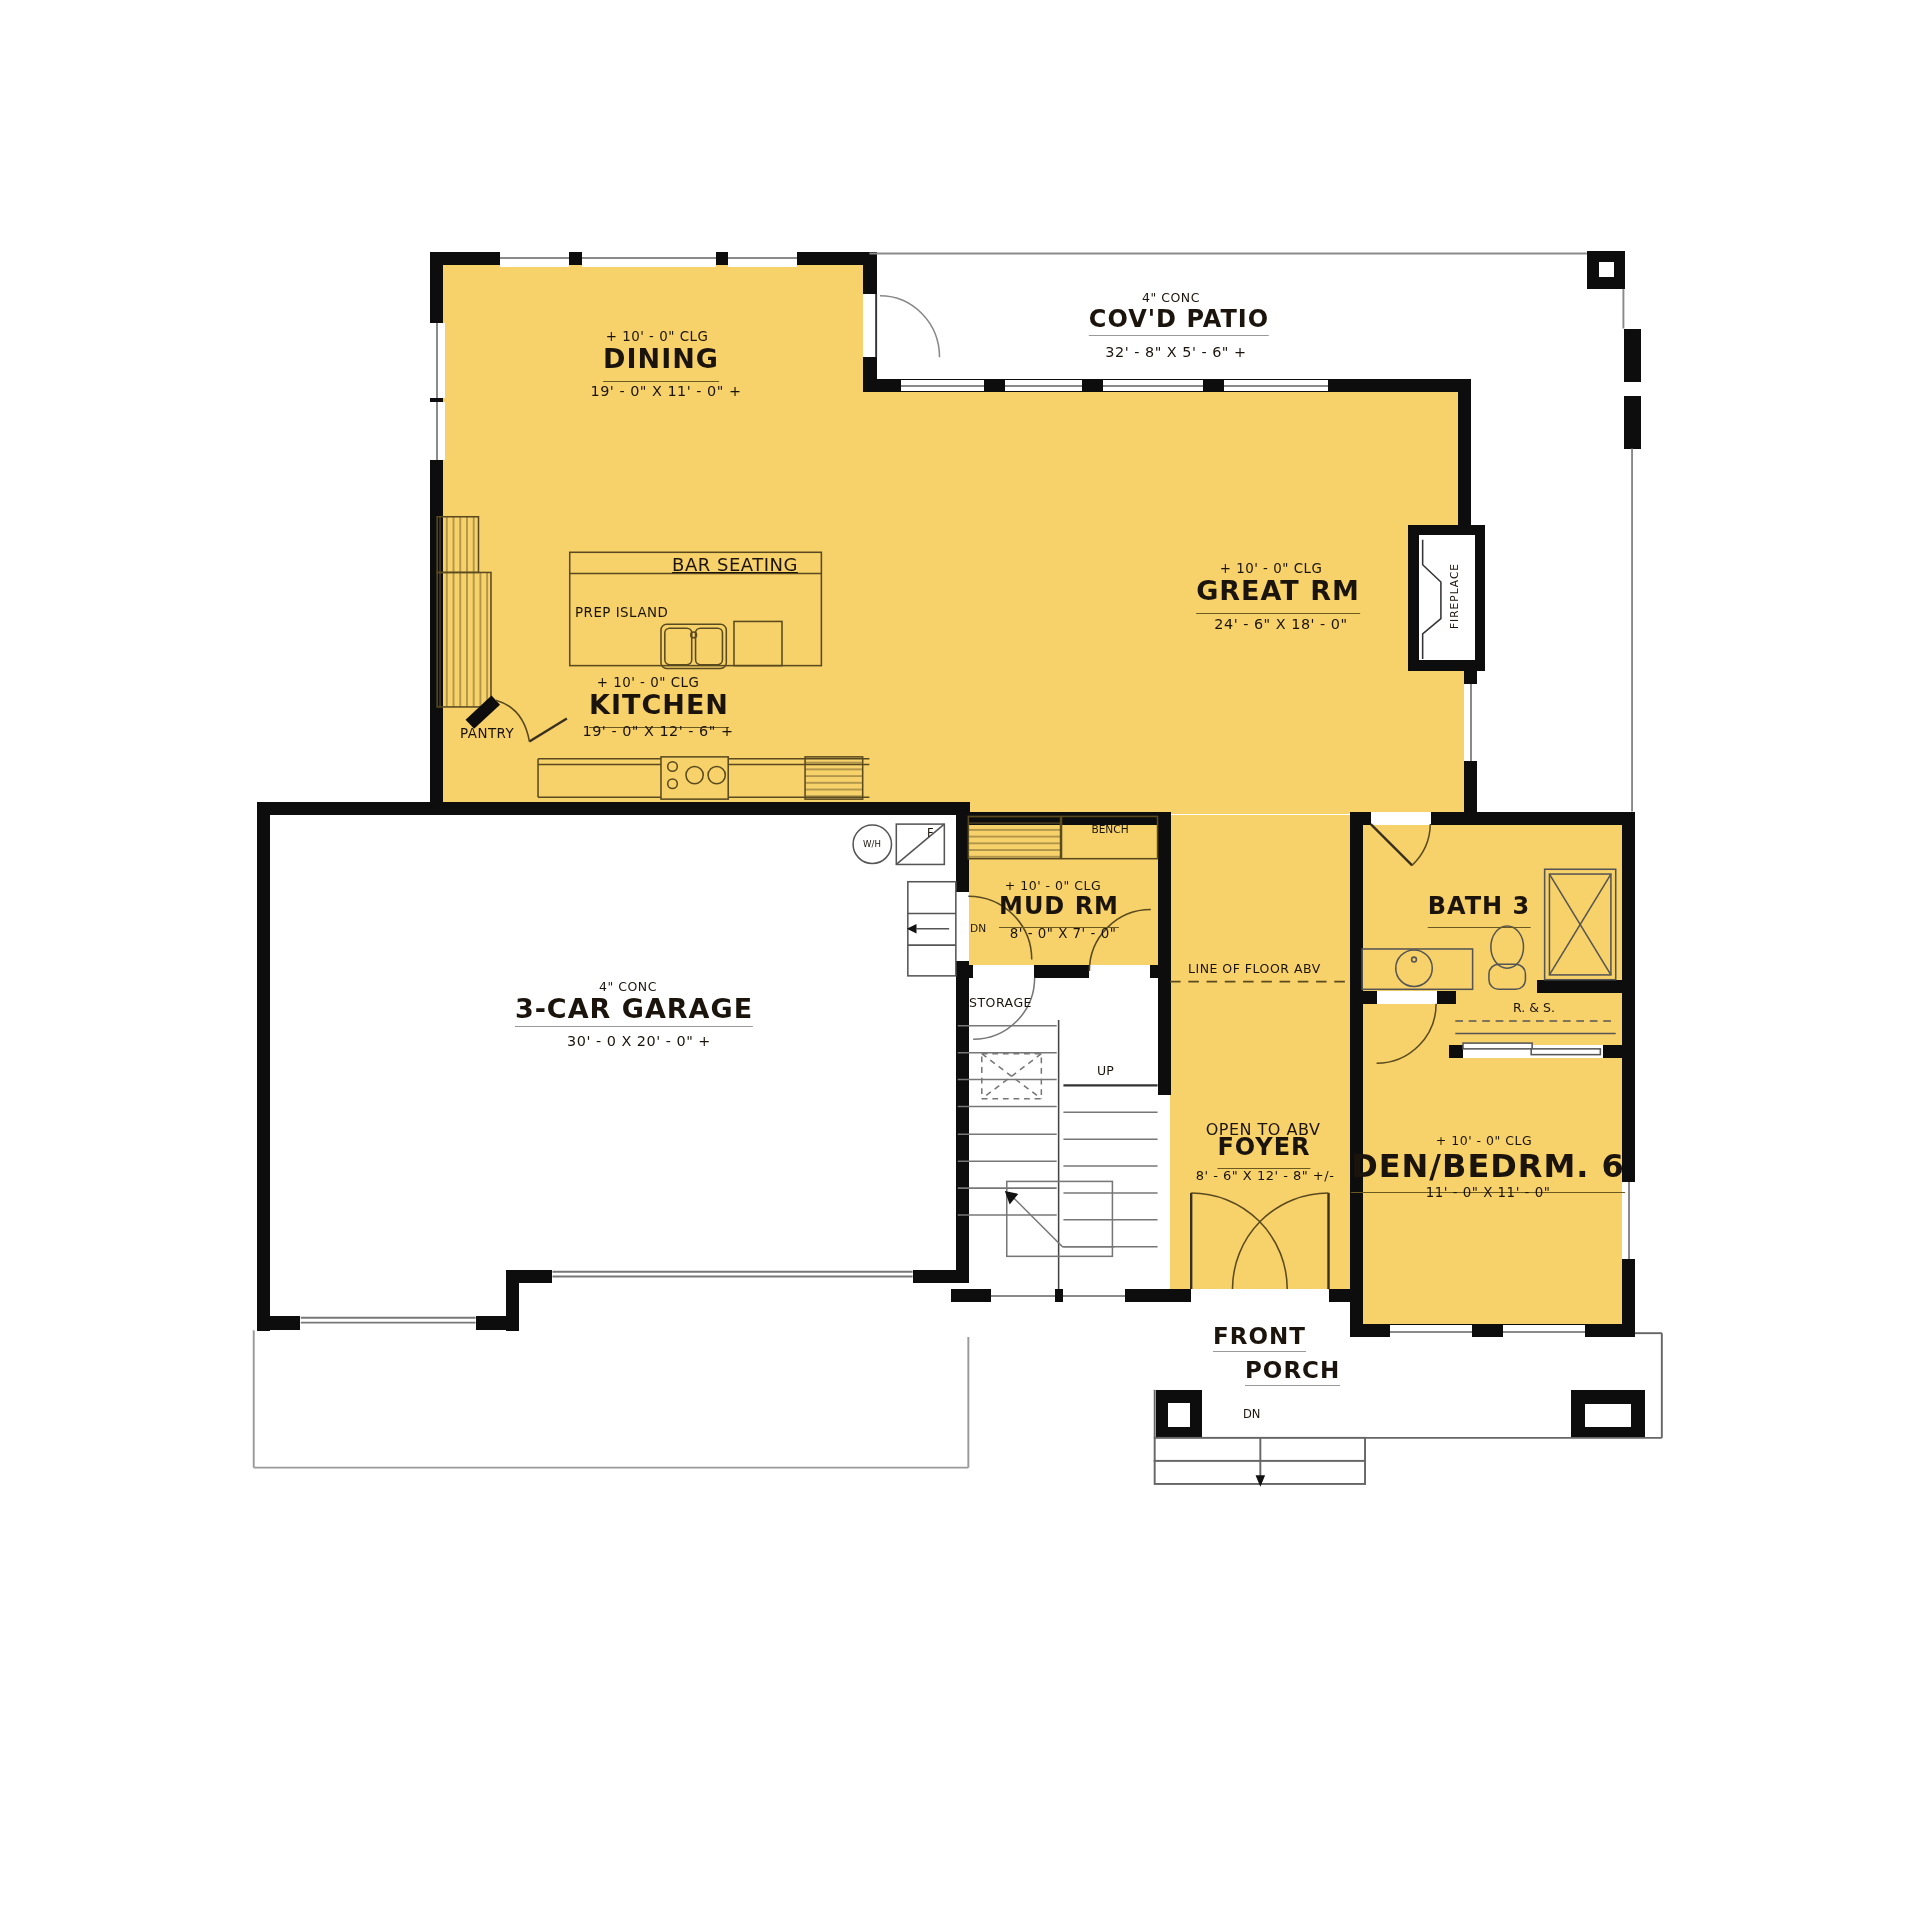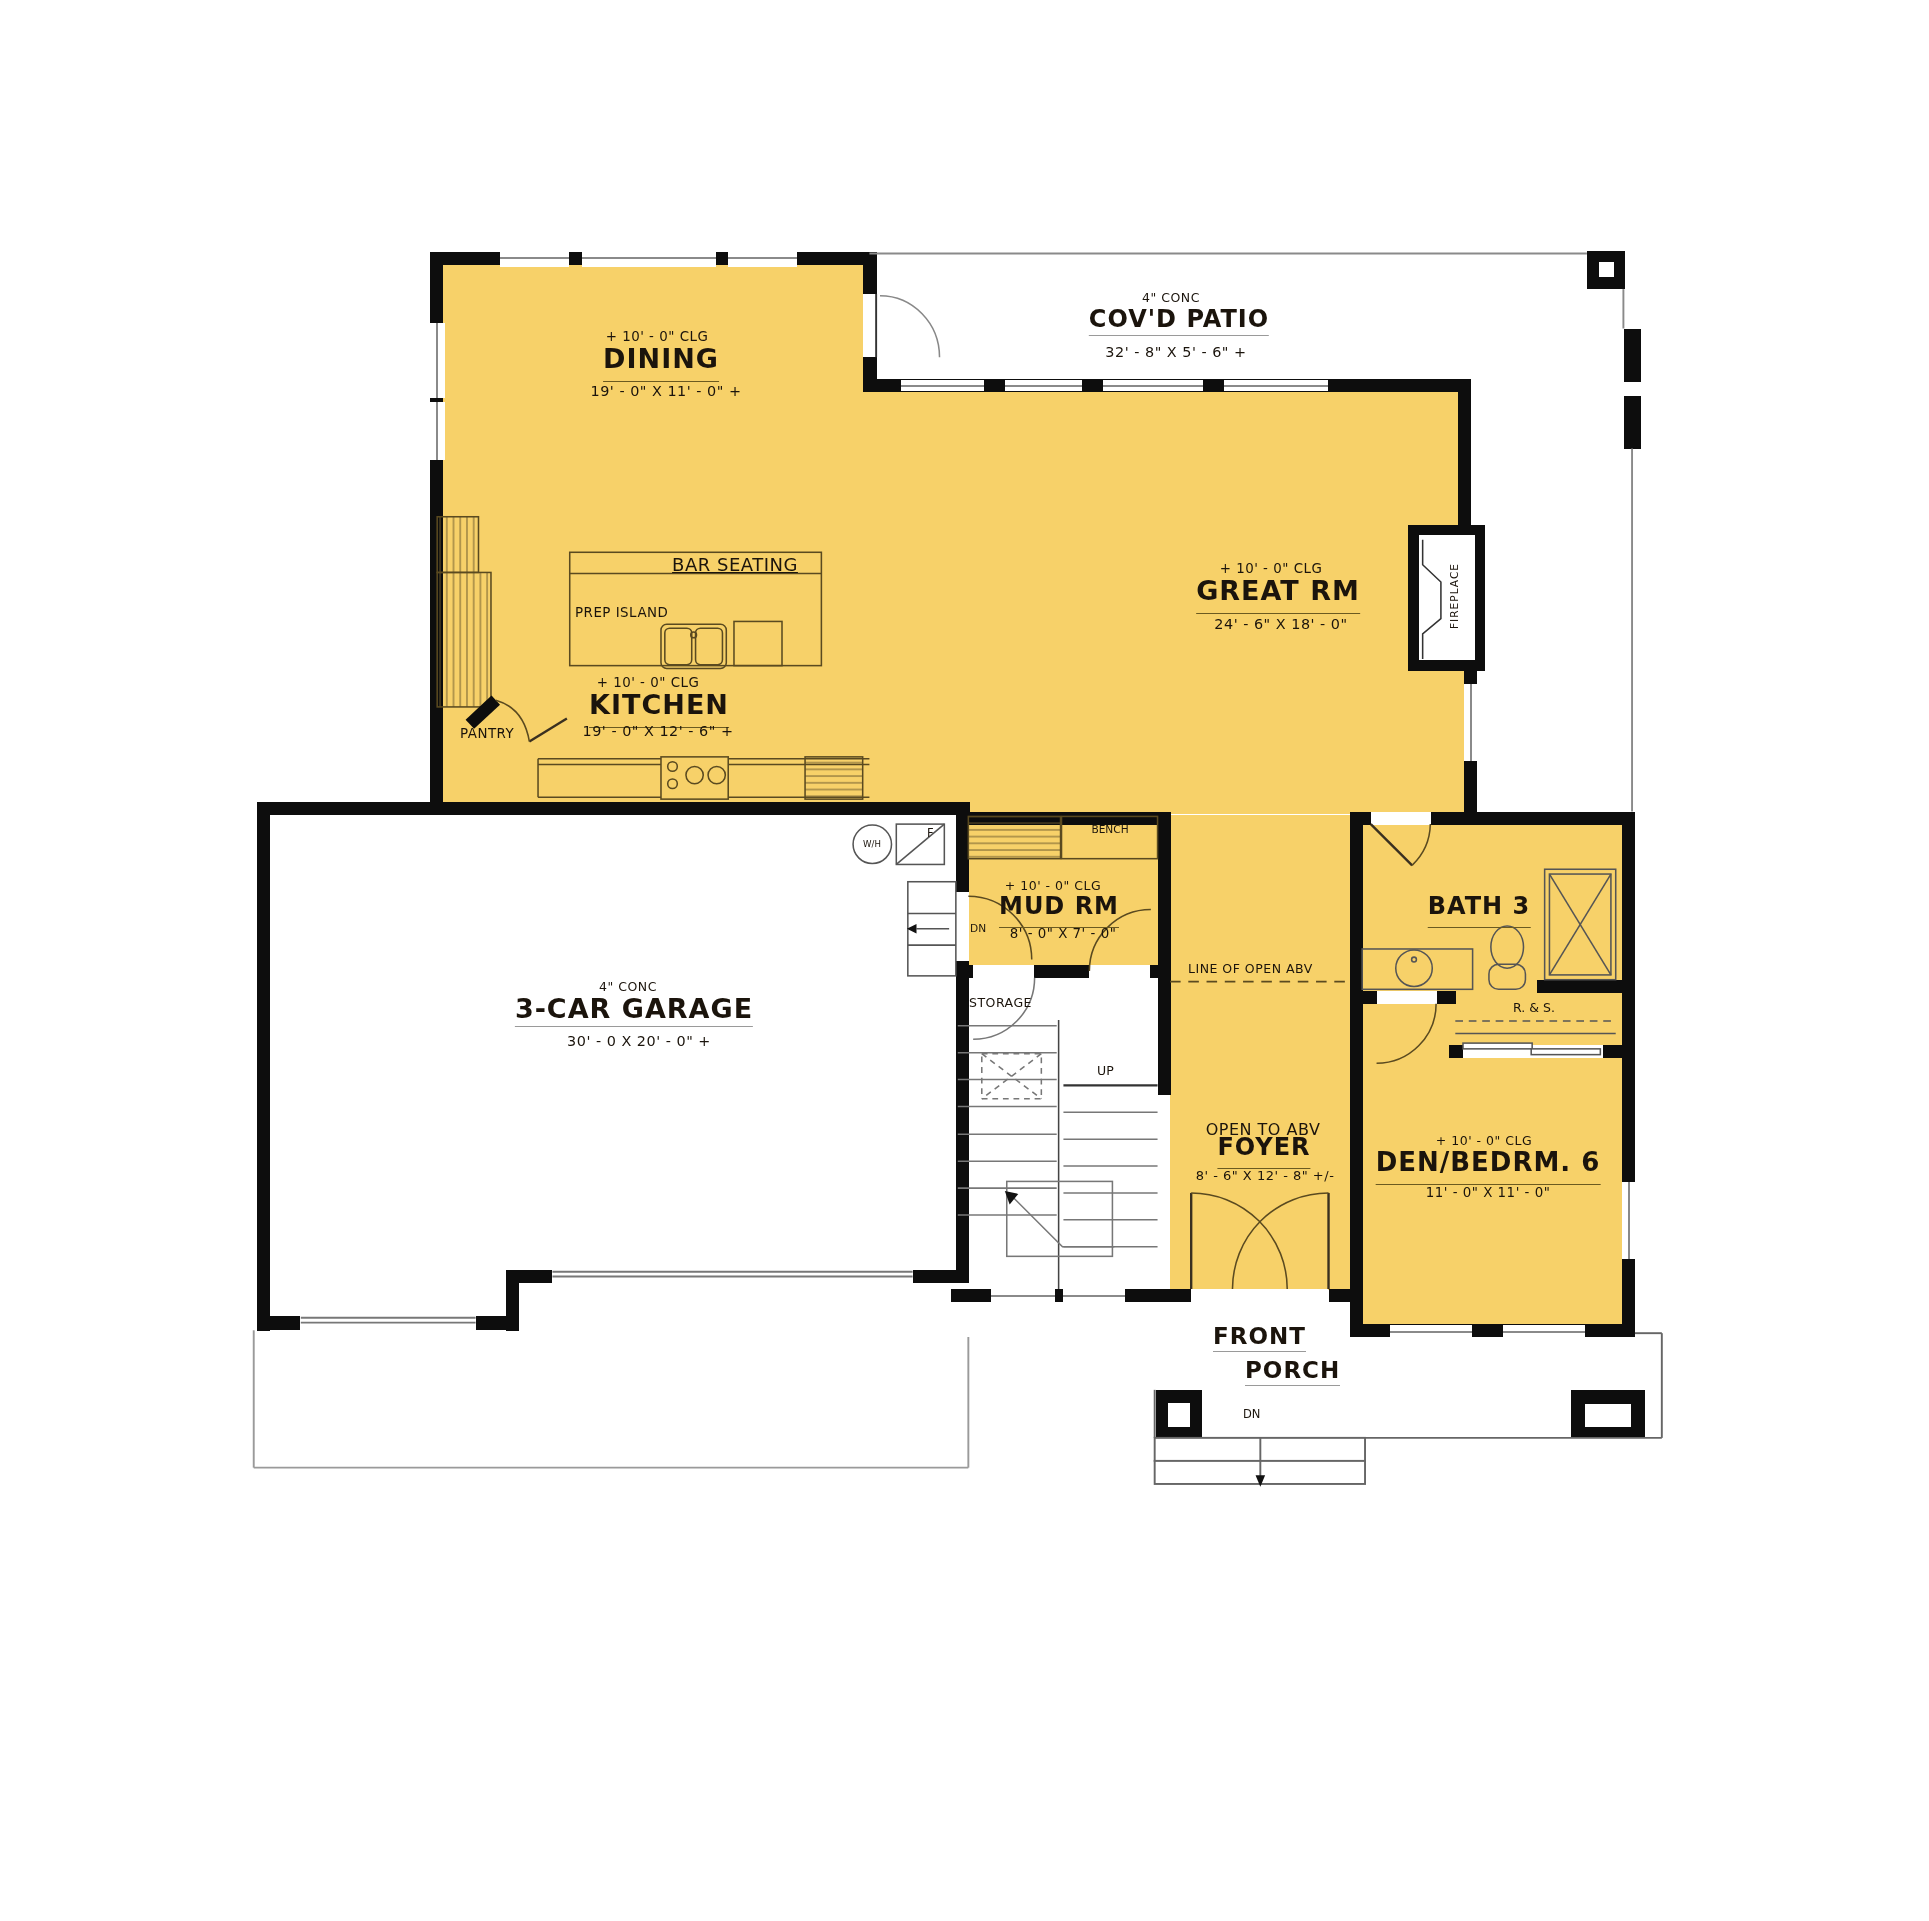--- a/index.html
+++ b/index.html
@@ -274,33 +274,33 @@
   <div class="lb c nm ud" style="left:1059px;top:892px;font-size:24px;">MUD RM</div>
   <div class="lb c sm" style="left:1063px;top:926px;font-size:13.4px;">8' - 0" X 7' - 0"</div>
 
   <div class="lb c nm ud" style="left:1479px;top:892px;font-size:24px;">BATH 3</div>
 
   <div class="lb c sm" style="left:1263px;top:1120px;font-size:16px;">OPEN TO ABV</div>
   <div class="lb c nm ud" style="left:1264px;top:1133px;font-size:24px;">FOYER</div>
   <div class="lb c sm" style="left:1265px;top:1168px;font-size:13px;">8' - 6" X 12' - 8" +/-</div>
 
   <div class="lb c sm" style="left:1484px;top:1133px;font-size:12.5px;">+ 10' - 0" CLG</div>
-  <div class="lb c nm ud" style="left:1488px;top:1147px;font-size:26px;">DEN/BEDRM. 6</div>
+  <div class="lb c nm ud" style="left:1488px;top:1147px;font-size:32px;">DEN/BEDRM. 6</div>
   <div class="lb c sm" style="left:1488px;top:1185px;font-size:13.4px;">11' - 0" X 11' - 0"</div>
 
   <div class="lb nm ug" style="left:1213px;top:1323px;font-size:23px;">FRONT</div>
   <div class="lb nm ug" style="left:1213px;top:1357px;font-size:23px;margin-left:32px;">PORCH</div>
 
   <div class="lb sm" style="left:460px;top:726px;font-size:13.4px;">PANTRY</div>
   <div class="lb sm" style="left:969px;top:995px;font-size:12.5px;">STORAGE</div>
   <div class="lb c" style="left:1110px;top:823px;font-size:10.6px;">BENCH</div>
   <div class="lb c sm" style="left:735px;top:554px;font-size:18px;text-decoration:underline;">BAR SEATING</div>
   <div class="lb sm" style="left:575px;top:605px;font-size:13.4px;">PREP ISLAND</div>
   <div class="lb c" style="left:1534px;top:1000px;font-size:12.5px;">R. &amp; S.</div>
-  <div class="lb sm" style="left:1188px;top:961px;font-size:12.5px;">LINE OF OPEN ABV</div>
+  <div class="lb sm" style="left:1188px;top:961px;font-size:12.5px;">LINE OF FLOOR ABV</div>
   <div class="lb" style="left:1097px;top:1063px;font-size:12.5px;">UP</div>
   <div class="lb" style="left:970px;top:922px;font-size:10.6px;">DN</div>
   <div class="lb" style="left:1243px;top:1407px;font-size:11.5px;">DN</div>
   <div class="lb" style="left:872px;top:839px;font-size:8.6px;transform:translateX(-50%);">W/H</div>
   <div class="lb" style="left:927px;top:826px;font-size:11.5px;">F</div>
   <div class="fpl lb">FIREPLACE</div>
 
 </div>
 
 

